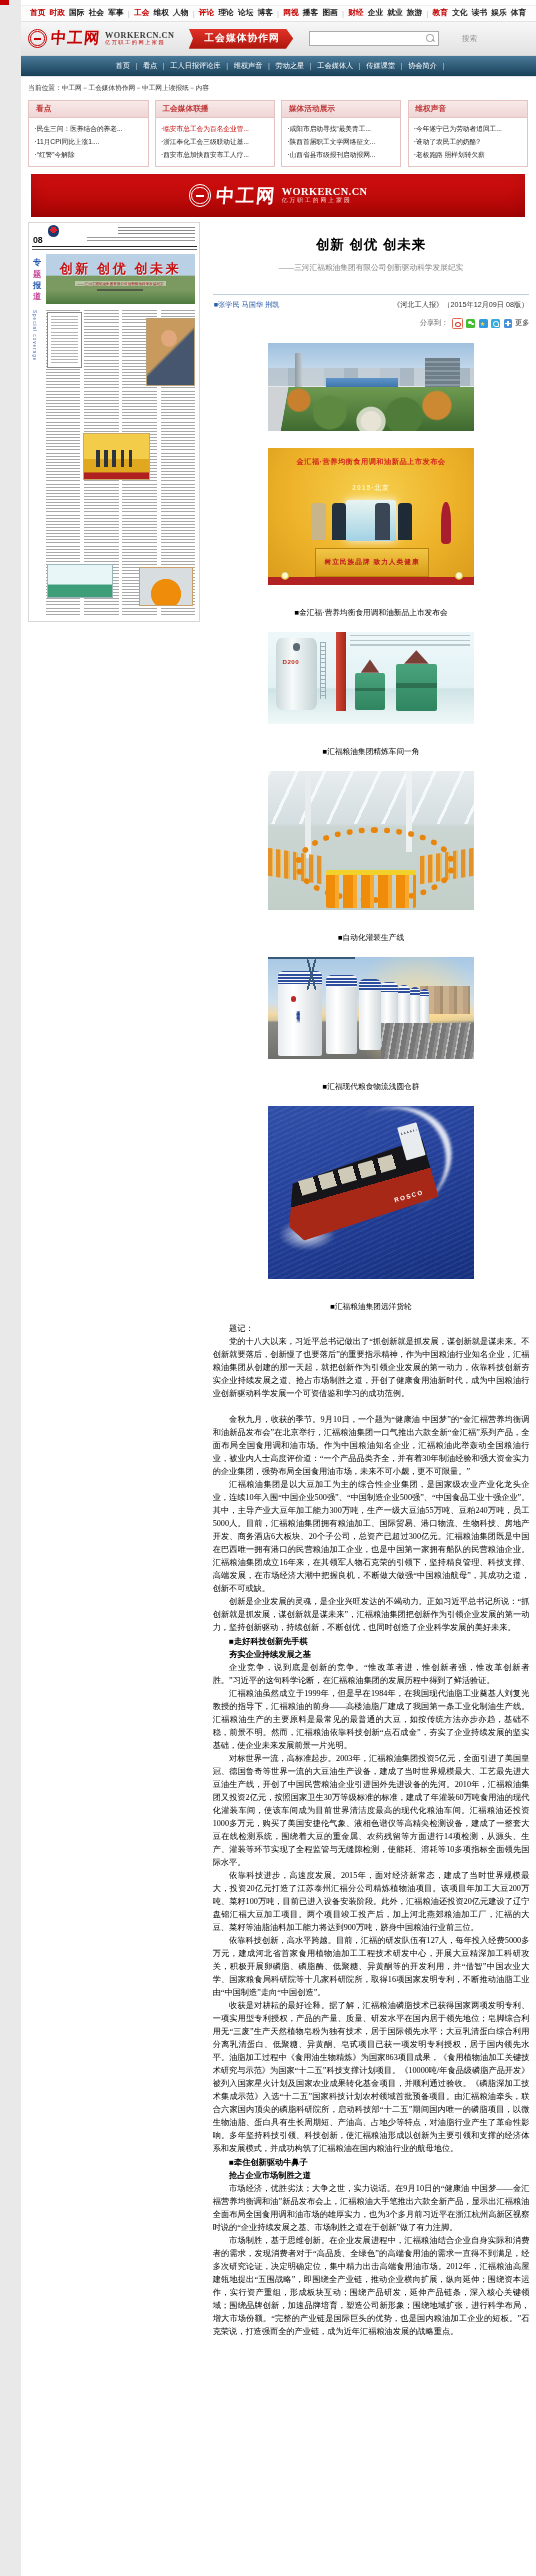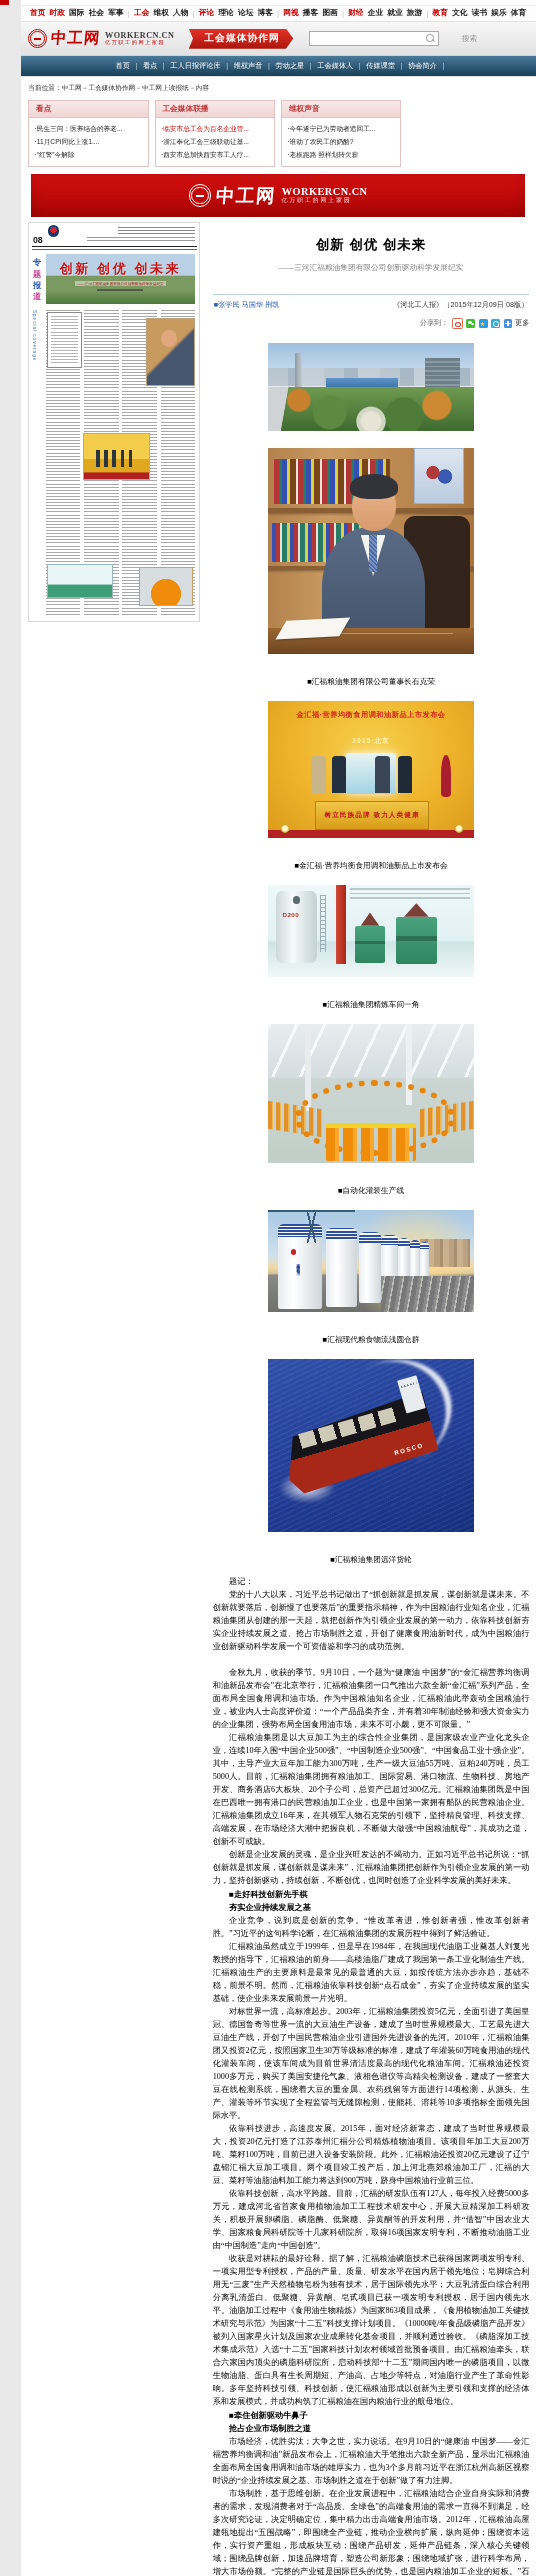--- a/index.html
+++ b/index.html
@@ -394,20 +394,28 @@
     </div>
     <div class="nbox">
       <div class="nbox-h">工会媒体联播</div>
       <ul>
           <li class="nb-li hot">·临安市总工会为百名企业管...</li>
           <li class="nb-li">·浙江奉化工会三级联动让基...</li>
           <li class="nb-li">·西安市总加快西安市工人疗...</li>
         </ul>
     </div>
     <div class="nbox">
+      <div class="nbox-h">媒体活动展示</div>
+      <ul>
+          <li class="nb-li">·咸阳市启动寻找“最美青工...</li>
+          <li class="nb-li">·陕西首届职工文学网络征文...</li>
+          <li class="nb-li">·山西省县市级报刊启动报网...</li>
+        </ul>
+    </div>
+    <div class="nbox">
       <div class="nbox-h">维权声音</div>
       <ul>
           <li class="nb-li">·今年遂宁已为劳动者追回工...</li>
           <li class="nb-li">·谁动了农民工的奶酪?</li>
           <li class="nb-li">·老板跑路 照样划转欠薪</li>
         </ul>
     </div>
   </div>
 
   <div class="banner">
@@ -479,38 +487,20 @@
           <div class="sc campus">
             <div class="cp-skyline"></div>
             <div class="cp-bldg"></div>
             <div class="cp-roof"></div>
             <div class="cp-tower"></div>
             <div class="cp-green"></div>
             <div class="cp-road"></div>
           </div>
         </figure>
 
-        <figure class="fig">
-          <div class="sc portrait">
-            <div class="pt-books1"></div>
-            <div class="pt-shelf" style="top:29%"></div>
-            <div class="pt-books2"></div>
-            <div class="pt-shelf" style="top:57%"></div>
-            <div class="pt-poster"></div>
-            <div class="pt-chair"></div>
-            <div class="pt-body"></div>
-            <div class="pt-shirt"></div>
-            <div class="pt-tie"></div>
-            <div class="pt-head"></div>
-            <div class="pt-hair"></div>
-            <div class="pt-desk"></div>
-            <div class="pt-paper"></div>
-          </div>
-          <figcaption class="figcap">■汇福粮油集团有限公司董事长石克荣</figcaption>
-        </figure>
 
         <figure class="fig">
           <div class="sc launch">
             <div class="lc-banner">金汇福·营养均衡食用调和油新品上市发布会</div>
             <div class="lc-year">2015·北京</div>
             <div class="lc-ice"></div>
             <div class="lc-p lc-p1"></div>
             <div class="lc-p lc-p2"></div>
             <div class="lc-p lc-p3"></div>
             <div class="lc-p lc-p4"></div>

